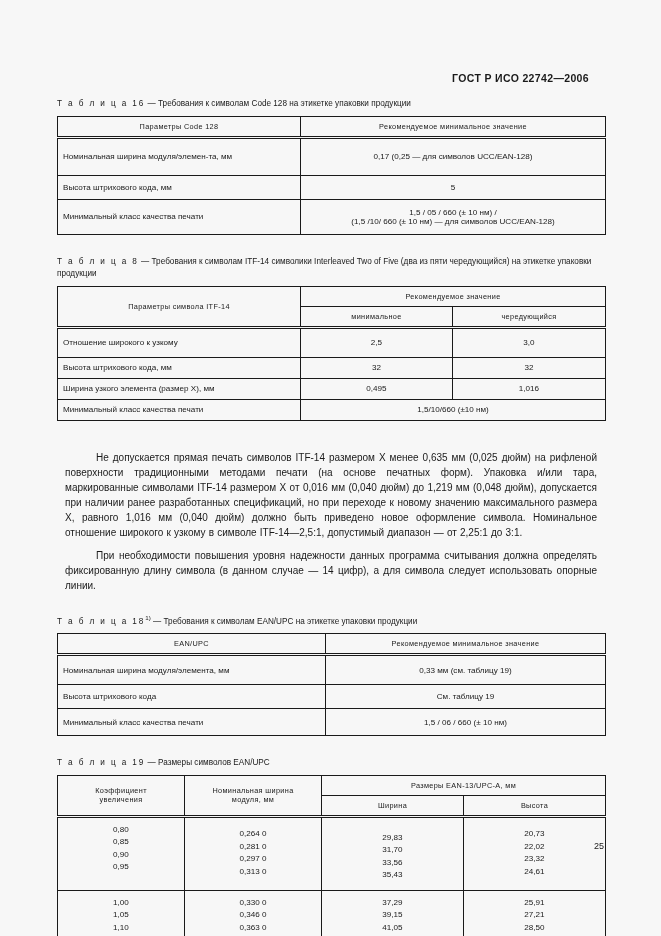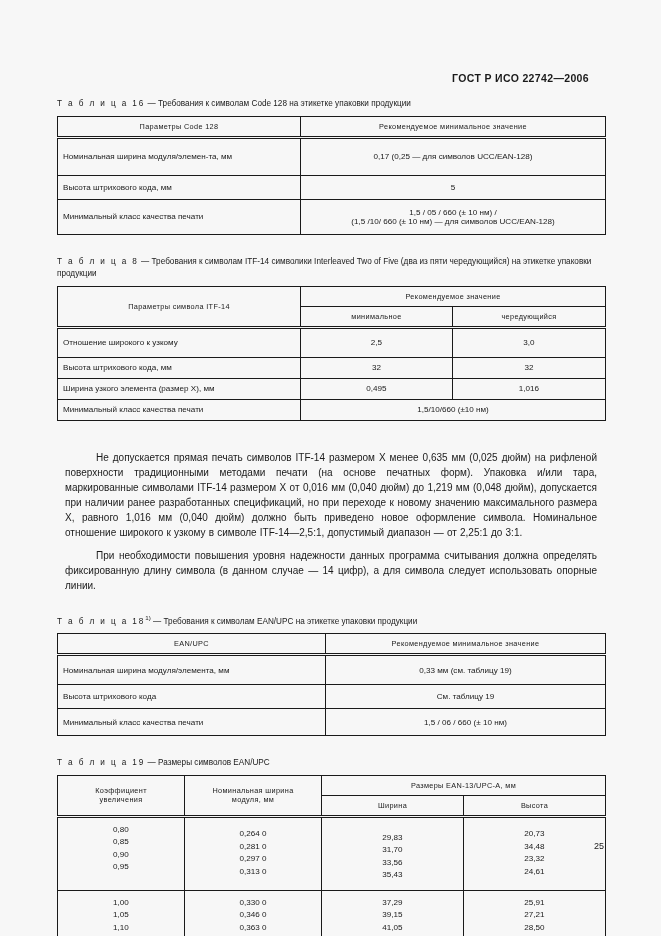--- a/index.html
+++ b/index.html
@@ -323,21 +323,21 @@
             <div class="stack">
               <div>29,83</div>
               <div>31,70</div>
               <div>33,56</div>
               <div>35,43</div>
             </div>
           </td>
           <td class="c" style="padding:6px 5px 7px">
             <div class="stack">
               <div>20,73</div>
-              <div>34,48</div>
+              <div>22,02</div>
               <div>23,32</div>
               <div>24,61</div>
             </div>
           </td>
         </tr>
         <tr>
           <td class="c" style="padding:6px 5px 7px">
             <div class="stack">
               <div>1,00</div>
               <div>1,05</div>

